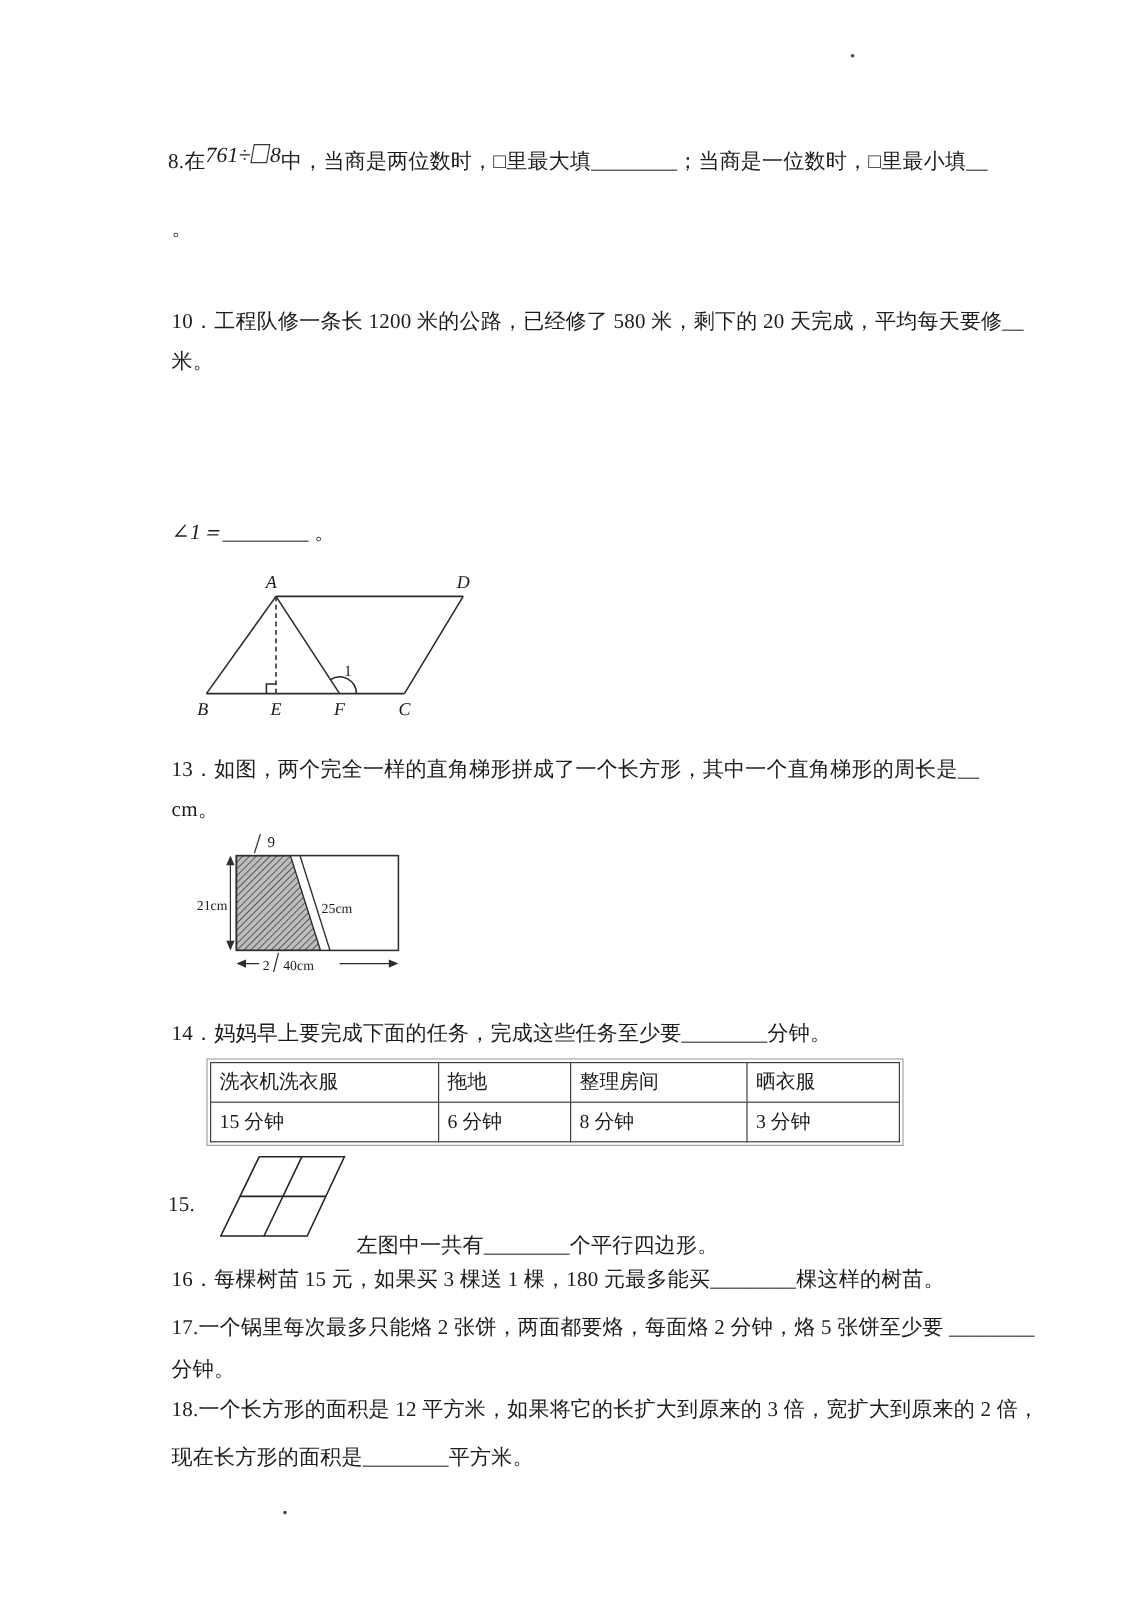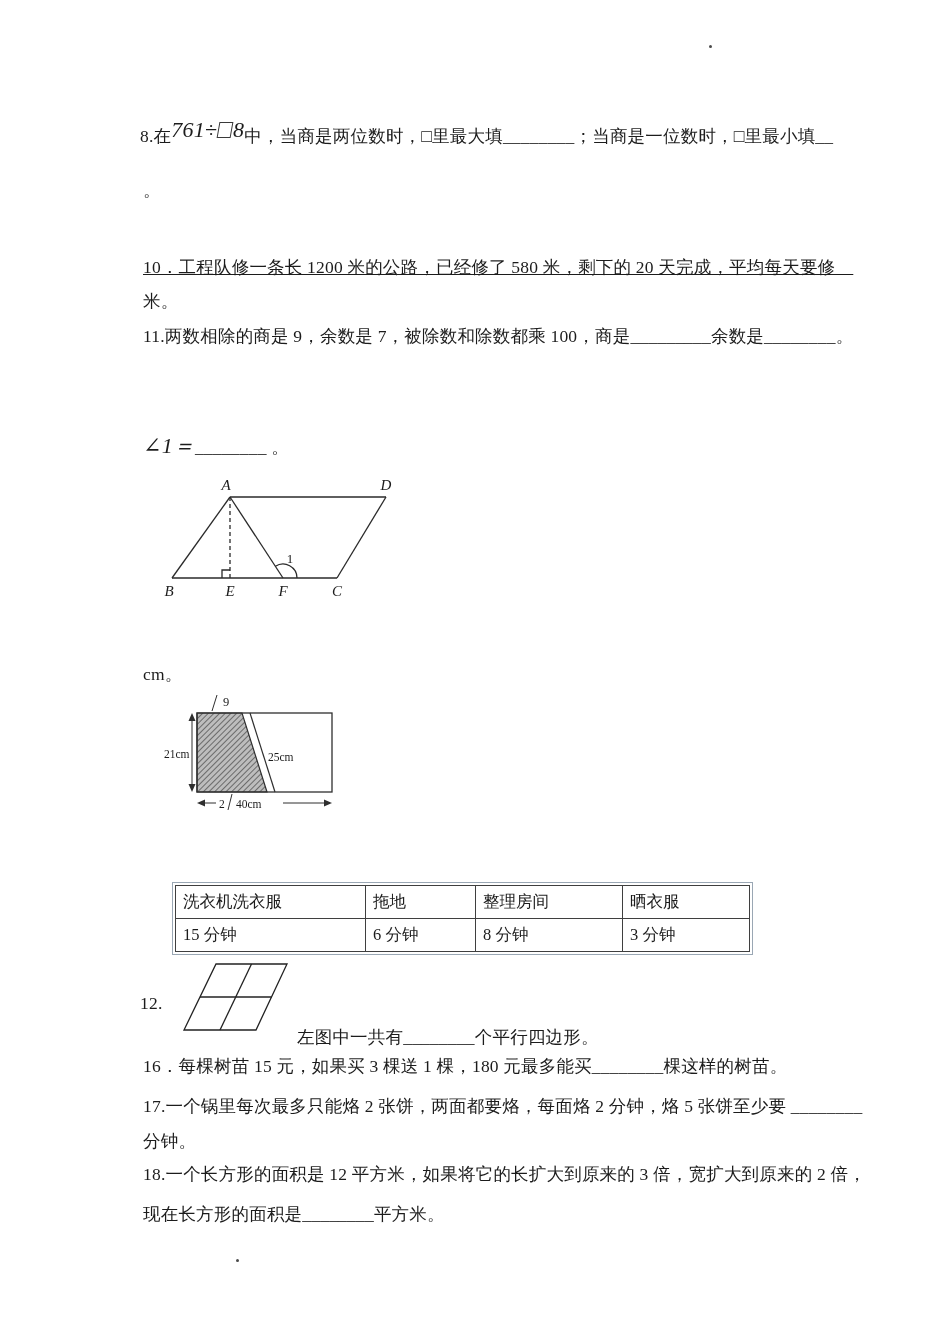--- a/index.html
+++ b/index.html
@@ -1,44 +1,43 @@
 <!DOCTYPE html>
 <html><head>
 <meta charset="utf-8">
 <style>
   html,body { margin:0; padding:0; }
   body { width:950px; height:1344px; background:#eee; }
   .page { position:relative; width:950px; height:1344px; background:#ffffff; overflow:hidden;
           font-family:"Liberation Serif","DejaVu Serif",serif; color:#1c1c1c; }
   .line { position:absolute; font-size:17.5px; white-space:nowrap; letter-spacing:0.2px; }
-  .formula { font-style:italic; font-size:22px; }
+  .formula { font-style:italic; font-size:18px; }
   .raised { position:relative; top:-5px; display:inline-block; }
   .digit-box { display:inline-block; width:12px; height:14px; border:1.4px solid #3a3a3a;
                transform:skewX(-10deg); vertical-align:-1px; margin:0 1px; background:#fff; }
   .fig { position:absolute; }
   .tbl-outer { position:absolute; left:172px; top:882px; border:1px solid #9aa7b4; padding:2px; background:#fff; }
   table.task { border-collapse:collapse; }
   table.task td { border:1px solid #3f3f3f; height:32px; padding:0 7px; font-size:16.5px; vertical-align:middle; }
   .c1{ width:175px;margin-top:34px; } .c2{ width:95px; } .c3{ width:132px; } .c4{ width:112px; }
   .dot { position:absolute; background:#4a4a4a; border-radius:50%; width:3px; height:3px; }
   svg text { font-family:"Liberation Serif","DejaVu Serif",serif; }
 </style>
 </head>
 <body>
 
 <div class="page">
 
   <div class="line" style="left:140px; top:122px;"><span>8.在</span><span class="formula raised"><span>761÷</span><span class="digit-box"></span><span>8</span></span><span>中，当商是两位数时，□里最大填________；当商是一位数时，□里最小填__</span></div>
   <div class="line" style="left:143px; top:178px;">。</div>
 
 
-  <div class="line" style="left:143px; top:255px;text-decoration:underline;">10．工程队修一条长 1200 米的公路，已经修了 580 米，剩下的 20 天完成，平均每天要修__</div>
+  <div class="line" style="left:143px; top:255px;">10．工程队修一条长 1200 米的公路，已经修了 580 米，剩下的 20 天完成，平均每天要修__</div>
   <div class="line" style="left:143px; top:289px;">米。</div>
 
-  <div class="line" style="left:143px; top:324px;">11.两数相除的商是 9，余数是 7，被除数和除数都乘 100，商是_________余数是________。</div>
 
   <div class="line" style="left:143px; top:431px;"><span class="formula">∠1＝</span><span>________</span><span> 。</span></div>
 
   <svg class="fig" style="left:158px; top:474px;" width="250" height="130" viewBox="0 0 250 130">
     <g stroke="#2a2a2a" stroke-width="1.3" fill="none">
       <line x1="72" y1="23" x2="228" y2="23"></line>
       <line x1="14" y1="104" x2="179" y2="104"></line>
       <line x1="72" y1="23" x2="14" y2="104"></line>
       <line x1="228" y1="23" x2="179" y2="104"></line>
       <line x1="72" y1="23" x2="125" y2="104"></line>
@@ -50,20 +49,21 @@
       <text x="68" y="16">A</text>
       <text x="228" y="16">D</text>
       <text x="11" y="122">B</text>
       <text x="72" y="122">E</text>
       <text x="125" y="122">F</text>
       <text x="179" y="122">C</text>
       <text x="132" y="89" font-size="13" font-style="normal">1</text>
     </g>
   </svg>
 
+  <div class="line" style="left:143px; top:629px;">13．如图，两个完全一样的直角梯形拼成了一个长方形，其中一个直角梯形的周长是__</div>
   <div class="line" style="left:143px; top:662px;">cm。</div>
 
   <svg class="fig" style="left:163px; top:690px;" width="185" height="135" viewBox="0 0 185 135">
     <defs>
       <pattern id="hatch" width="4" height="4" patternUnits="userSpaceOnUse" patternTransform="rotate(45)">
         <rect width="4" height="4" fill="#bdbdbd"></rect>
         <line x1="0" y1="0" x2="0" y2="4" stroke="#555" stroke-width="1.6"></line>
       </pattern>
     </defs>
     <polygon points="34,23 79,23 104,102 34,102" fill="url(#hatch)" stroke="#2f2f2f" stroke-width="1.2"></polygon>
@@ -87,41 +87,42 @@
     <polygon points="169,113 161,109.5 161,116.5" fill="#2f2f2f"></polygon>
     <g font-size="11.5" fill="#1c1c1c">
       <text x="60" y="16" font-size="12.5">9</text>
       <text x="1" y="68">21cm</text>
       <text x="105" y="71">25cm</text>
       <text x="56" y="118">2</text>
       <text x="73" y="118">40cm</text>
     </g>
   </svg>
 
+  <div class="line" style="left:143px; top:849px;">14．妈妈早上要完成下面的任务，完成这些任务至少要________分钟。</div>
 
   <div class="tbl-outer">
     <table class="task">
       <tbody>
           <tr>
         <td class="c1">洗衣机洗衣服</td>
         <td class="c2">拖地</td>
         <td class="c3">整理房间</td>
         <td class="c4">晒衣服</td>
       </tr>
       <tr>
         <td class="c1">15 分钟</td>
         <td class="c2">6 分钟</td>
         <td class="c3">8 分钟</td>
         <td class="c4">3 分钟</td>
       </tr>
     </tbody>
       </table>
   </div>
 
-  <div class="line" style="left:140px; top:993px;">12.</div>
+  <div class="line" style="left:140px; top:993px;">15.</div>
 
   <svg class="fig" style="left:181px; top:961px;" width="112" height="74" viewBox="0 0 112 74">
     <g stroke="#222" stroke-width="1.3" fill="none">
       <polygon points="35,3 106,3 75,69 3,69"></polygon>
       <line x1="19" y1="36" x2="90.5" y2="36"></line>
       <line x1="70.5" y1="3" x2="39" y2="69"></line>
     </g>
   </svg>
 
   <div class="line" style="left:297px; top:1025px;">左图中一共有________个平行四边形。</div>

